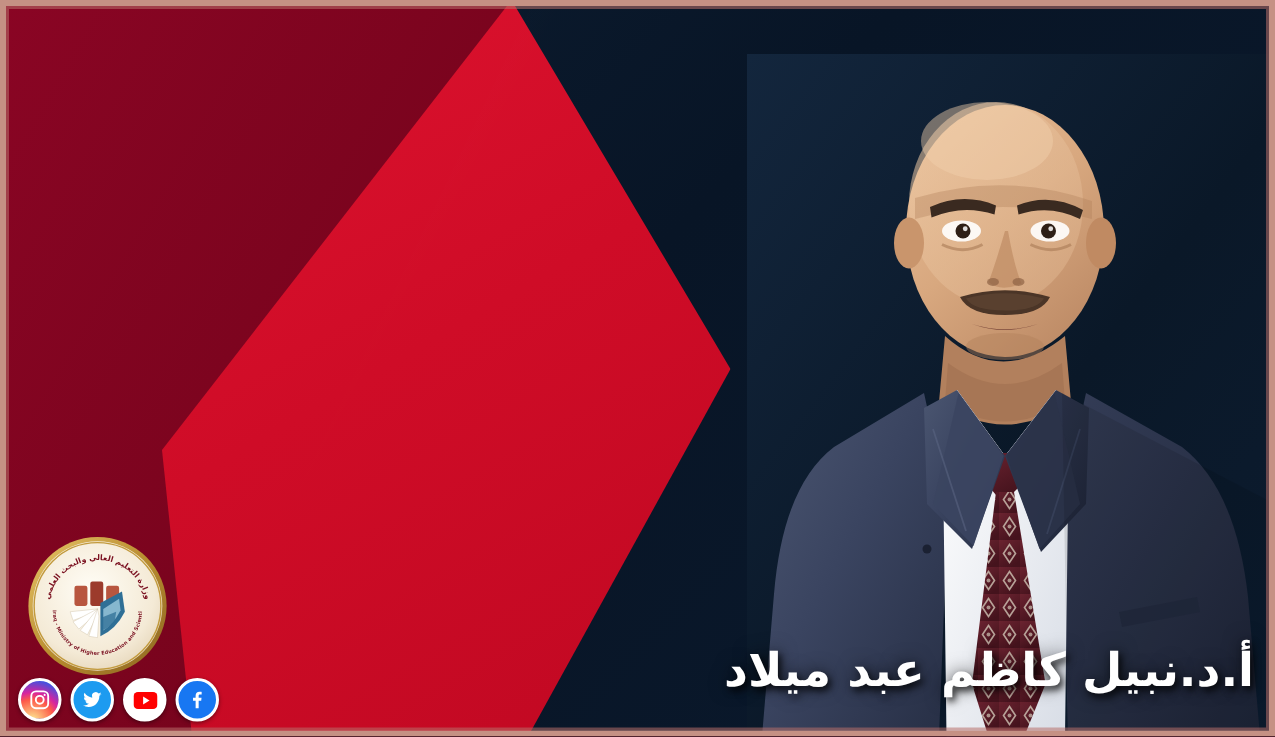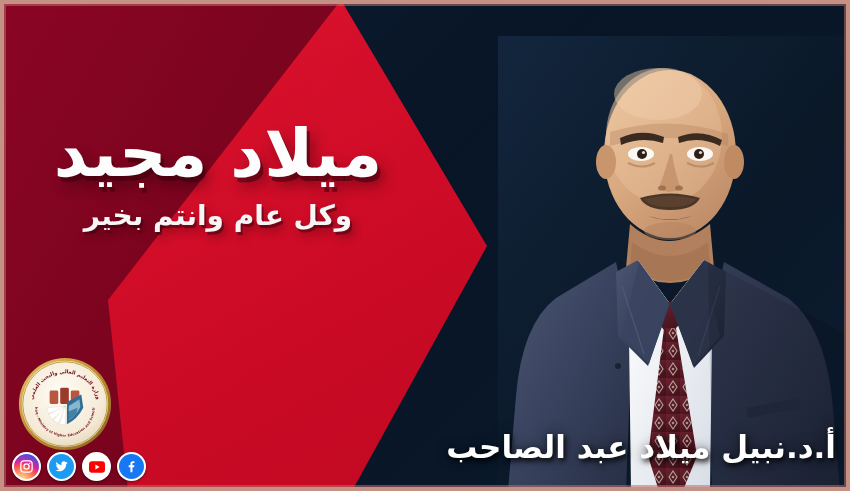--- a/index.html
+++ b/index.html
@@ -275,27 +275,23 @@
 
         <path d="M248 372 L300 362 L302 372 L250 382 Z" fill="#222a3e" opacity=".8"></path>
 
         <circle cx="120" cy="330" r="3" fill="#1b2132"></circle>
 
         <path d="M210 226 L352 300 L352 455 L214 455 Z" fill="#000" opacity=".10"></path>
       </g>
     </svg>
   </div>
 
-  <div class="headline-wrap">
-    <h1 class="headline">ميلاد مجيد</h1>
-    <p class="subhead">وكل عام وانتم بخير</p>
-  </div>
 
   <div class="nameblock">
-    <p class="person-name">أ.د.نبيل ميلاد عبد الصاحب</p>
+    <p class="person-name">أ.د.نبيل كاظم عبد ميلاد</p>
   </div>
 
   <div class="logo">
     <svg viewBox="0 0 100 100">
       <defs>
         <radialGradient id="seal" cx="45%" cy="38%" r="70%">
           <stop offset="0%" stop-color="#fffdf6"></stop>
           <stop offset="70%" stop-color="#f4ead6"></stop>
           <stop offset="100%" stop-color="#e3d2b4"></stop>
         </radialGradient>

